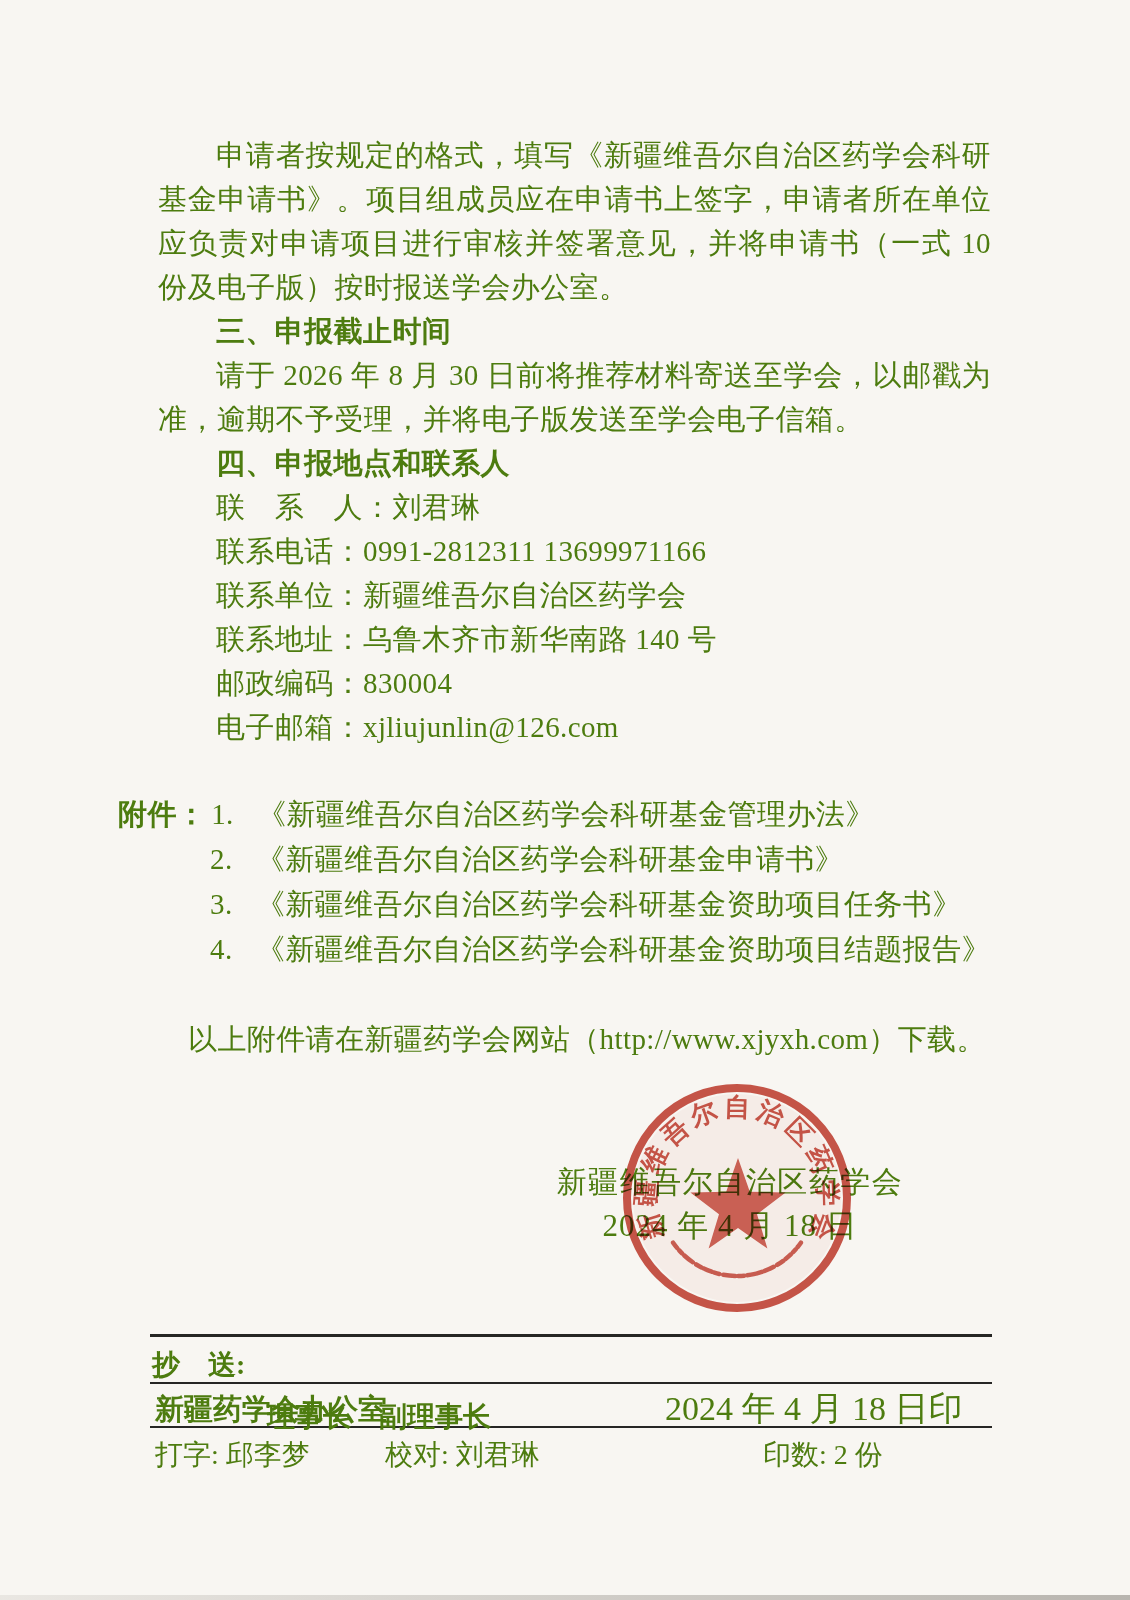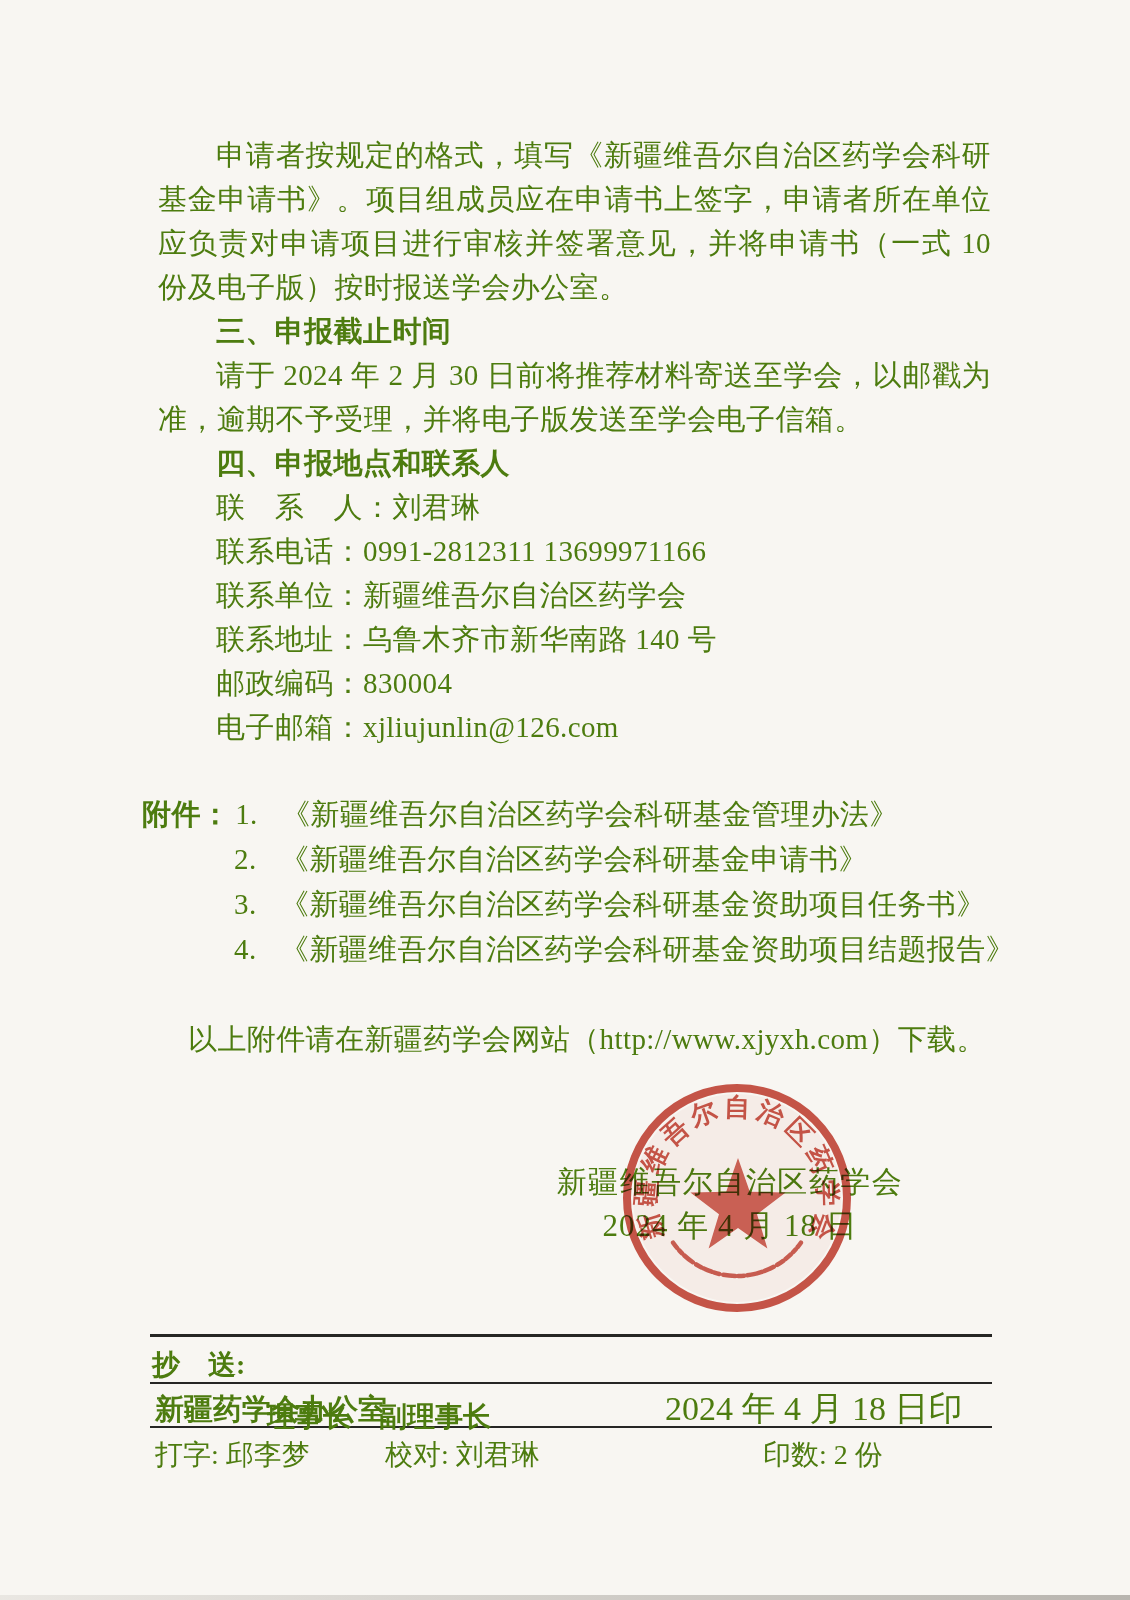--- a/index.html
+++ b/index.html
@@ -26,21 +26,21 @@
     font-weight:700;font-size:29px;line-height:44px;
   }
   .contact-row{white-space:nowrap;}
   .contact-label{display:inline-block;text-align:center;}
   .contact-value{display:inline-block;}
   
   .attachments{
     position:absolute;left:118px;top:792px;width:900px;
     font-size:29px;line-height:45px;letter-spacing:0.4px;
   }
-  .att-row{display:flex;white-space:nowrap;margin-left:24px;}
+  .att-row{display:flex;white-space:nowrap;}
   .att-label{
     font-family:"Liberation Sans","DejaVu Sans",sans-serif;
     font-weight:700;flex:0 0 auto;
   }
   .att-row.first .att-num{margin-left:5px;}
   .att-row.rest{padding-left:92px;}
   .att-num{flex:0 0 auto;width:24px;margin-right:22px;}
   .att-title{flex:0 0 auto;}
   
   .download-note{
@@ -81,21 +81,21 @@
   }
 </style>
 </head>
 <body>
 
 <div class="page">
 
   <div class="body-block">
     <p class="para-indent">申请者按规定的格式，填写《新疆维吾尔自治区药学会科研基金申请书》。项目组成员应在申请书上签字，申请者所在单位应负责对申请项目进行审核并签署意见，并将申请书（一式 10 份及电子版）按时报送学会办公室。</p>
     <h3 class="sec-heading">三、申报截止时间</h3>
-    <p class="para-indent">请于 2024 年 2 月 30 日前将推荐材料寄送至学会，以邮戳为准，逾期不予受理，并将电子版发送至学会电子信箱。</p>
+    <p class="para-indent">请于 2026 年 8 月 30 日前将推荐材料寄送至学会，以邮戳为准，逾期不予受理，并将电子版发送至学会电子信箱。</p>
     <h3 class="sec-heading">四、申报地点和联系人</h3>
 
     <div class="contact-row" style="padding-left:58px">
       <span class="contact-label">联　系　人：</span><span class="contact-value">刘君琳</span>
     </div>
     <div class="contact-row" style="padding-left:58px">
       <span class="contact-label">联系电话：</span><span class="contact-value">0991-2812311  13699971166</span>
     </div>
     <div class="contact-row" style="padding-left:58px">
       <span class="contact-label">联系单位：</span><span class="contact-value">新疆维吾尔自治区药学会</span>

